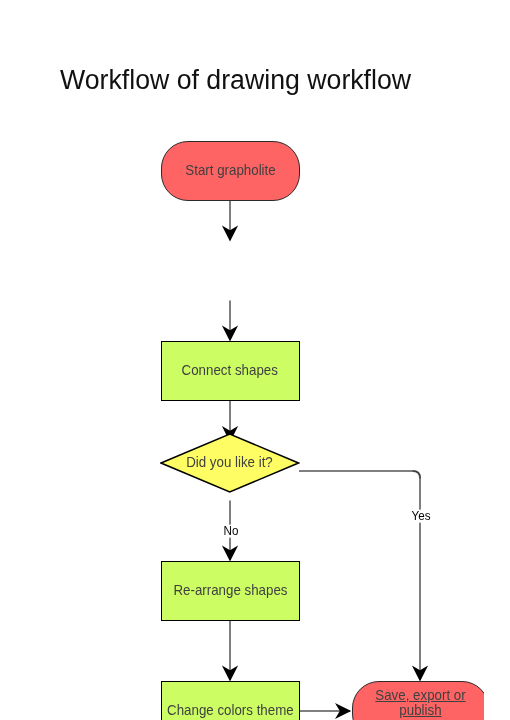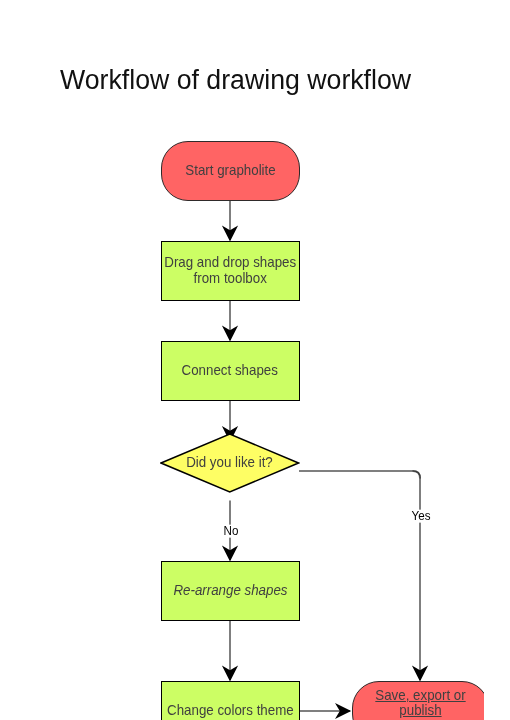--- a/index.html
+++ b/index.html
@@ -67,37 +67,33 @@
       <path class="connector" fill="none" stroke="#7f7f7f" stroke-width="2" d="M299,430 L413,430 Q420,430 420,437 L420,639"></path>
       <path class="connector-corner" fill="none" stroke="#3a3a3a" stroke-width="1.35" d="M412.5,429.8 Q420.2,429.8 420.2,437.6"></path>
       <path class="arrowhead" fill="#000000" d="M420,640.6 L411.9,624.4 L420,629.1999999999999 L428.1,624.4 Z"></path>
     </g>
   </svg>
 
   <div class="node shape-terminator" style="left: 160.5px; top: 100px; width: 139px; height: 60px;">
     <div class="node-label">Start grapholite</div>
   </div>
 
-  <div class="node shape-process" style="left: 160.5px; top: 200px; width: 139px; height: 59.5px;">
-    <div class="node-label">Drag and drop shapes
-from toolbox</div>
-  </div>
 
   <div class="node shape-process" style="left: 160.5px; top: 300px; width: 139px; height: 59.5px;">
     <div class="node-label">Connect shapes</div>
   </div>
 
   <div class="node shape-decision" style="left: 160px; top: 392px; width: 139.5px; height: 60px;">
     <svg class="decision-svg" width="139.5" height="60" viewBox="0 0 139.5 60">
       <path d="M1.0,30.0 L69.75,1.0 L138.5,30.0 L69.75,59.0 Z" fill="#fefe64" stroke="#000000" stroke-width="1.5" stroke-linejoin="miter"></path>
     </svg>
     <div class="node-label">Did you like it?</div>
   </div>
 
-  <div class="node shape-process" style="left: 160.5px; top: 520px; width: 139px; height: 59.5px; font-style: italic;">
+  <div class="node shape-process" style="left: 160.5px; top: 520px; width: 139px; height: 59.5px;">
     <div class="node-label">Re-arrange shapes</div>
   </div>
 
   <div class="node shape-process" style="left: 160.5px; top: 640px; width: 139px; height: 59.5px; align-items: center;">
     <div class="node-label">Change colors theme</div>
   </div>
 
   <div class="node shape-terminator" style="left: 351.5px; top: 640px; width: 137.5px; height: 60px; text-decoration: underline;">
     <div class="node-label">Save, export or
 publish

